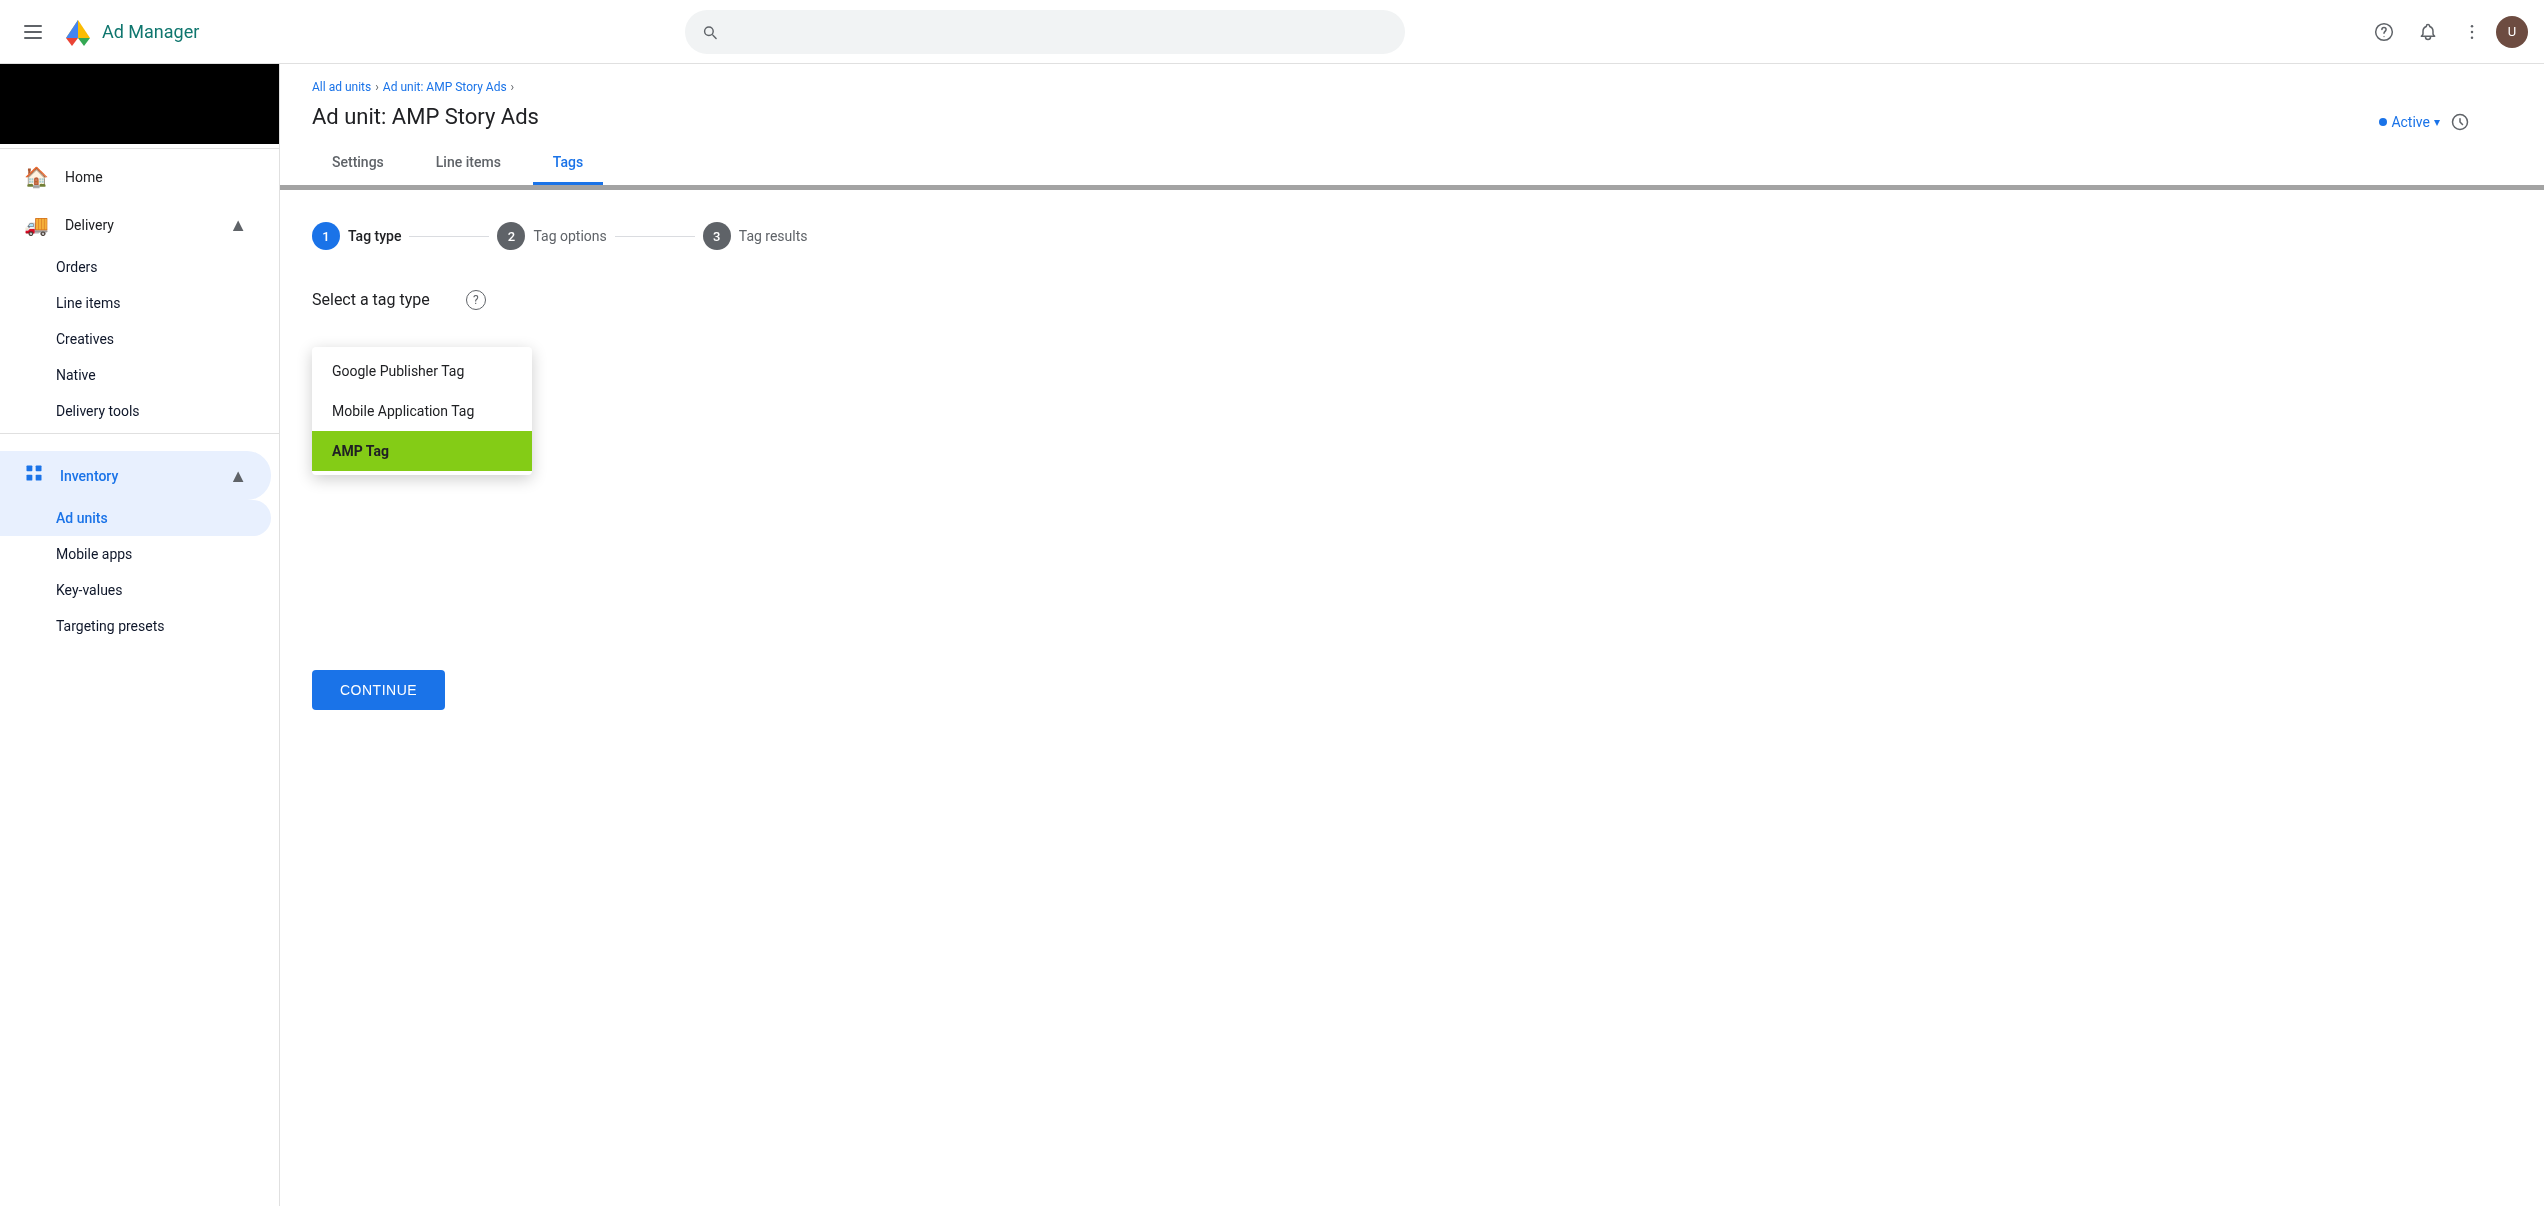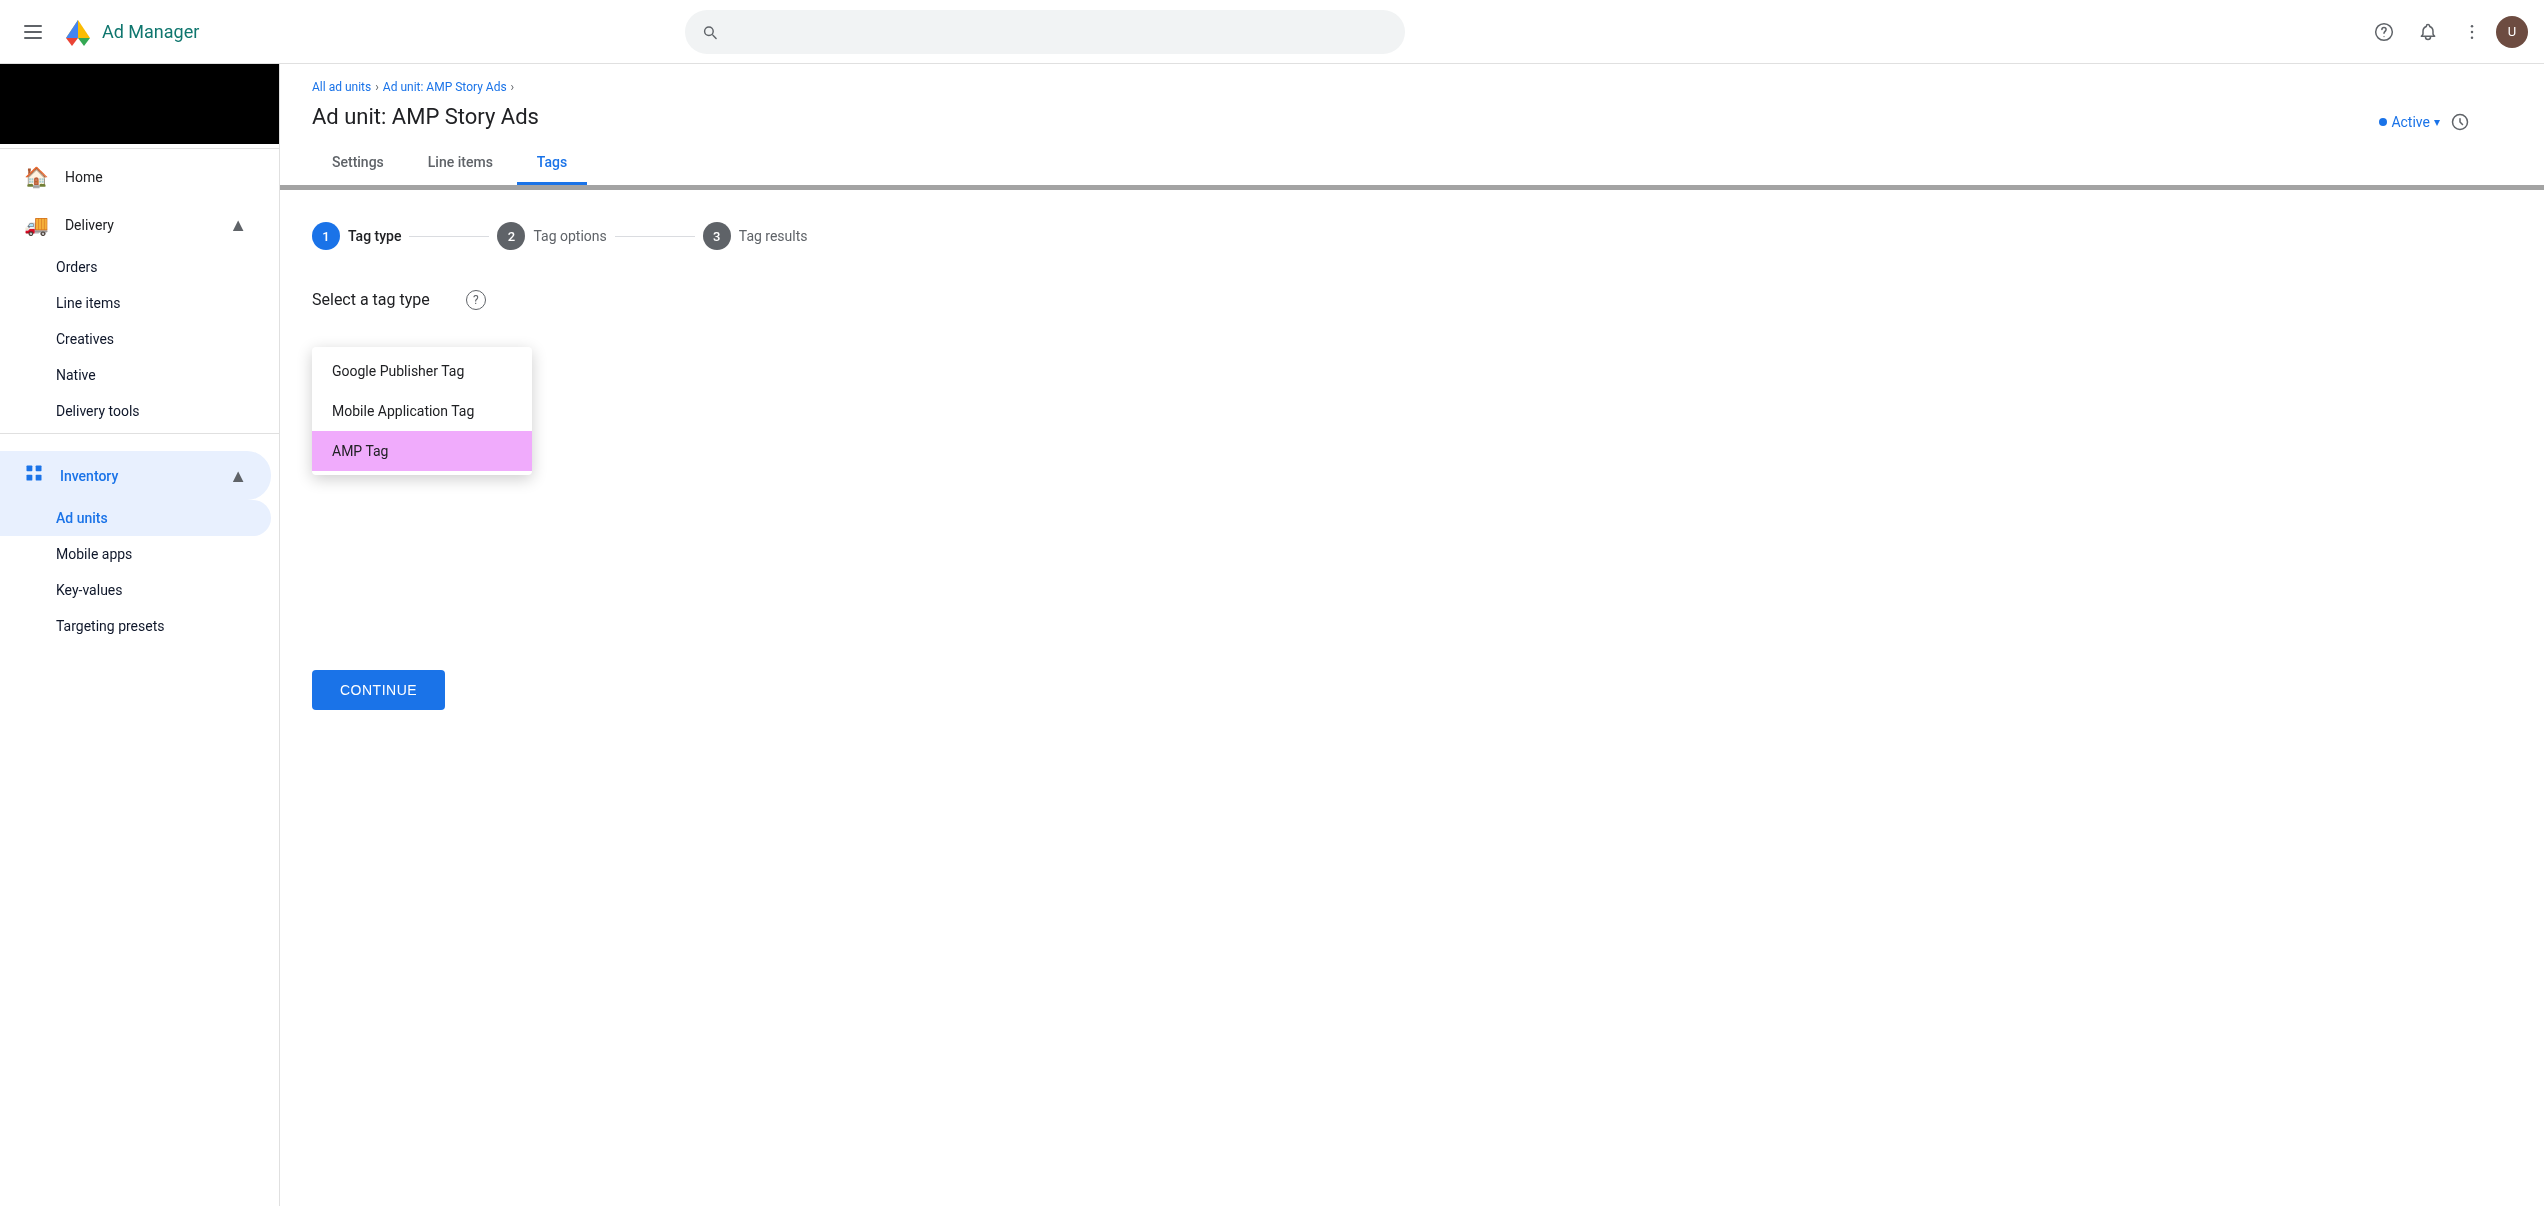--- a/index.html
+++ b/index.html
@@ -74,21 +74,21 @@
     .breadcrumb { display: flex; align-items: center; gap: 4px; font-size: 12px; color: #1a73e8; margin-bottom: 8px; }
     .breadcrumb span { cursor: pointer; }
     .breadcrumb .separator { color: #5f6368; cursor: default; }
     .page-title { font-size: 22px; font-weight: 400; color: #202124; margin-bottom: 12px; }
     .status-badge {
       display: flex; align-items: center; gap: 4px; color: #1a73e8; font-size: 14px; cursor: pointer;
     }
     .status-dot { width: 8px; height: 8px; border-radius: 50%; background: #1a73e8; }
 
     
-    .tabs { display: flex; align-items: center; gap: 4px; }
+    .tabs { display: flex; align-items: center; gap: 12px; }
     .tab {
       padding: 12px 20px; font-size: 14px; color: #5f6368; cursor: pointer;
       border-bottom: 3px solid transparent; font-weight: 500;
     }
     .tab.active { color: #1a73e8; border-bottom: 3px solid #1a73e8; }
 
     
     .content-area { padding: 32px; position: relative; }
 
     
@@ -115,21 +115,21 @@
     
     .dropdown-wrapper { position: relative; display: inline-block; }
     .dropdown-menu {
       position: absolute; top: 0; left: 0; z-index: 100;
       background: #fff; border-radius: 4px; box-shadow: 0 4px 16px rgba(0,0,0,0.2);
       min-width: 220px; padding: 4px 0;
     }
     .dropdown-item {
       padding: 12px 20px; font-size: 14px; color: #202124; cursor: pointer;
     }
-    .dropdown-item.selected { background: #f0abfc; font-weight: 400; }
+    .dropdown-item.selected { background: #84cc16; font-weight: 700; }
 
     
     .continue-btn {
       background: #1a73e8; color: #fff; border: none; border-radius: 4px;
       padding: 12px 28px; font-size: 14px; font-weight: 500; cursor: pointer;
       letter-spacing: 0.5px; text-transform: uppercase;
       margin-top: 40px;
     }
 
     

